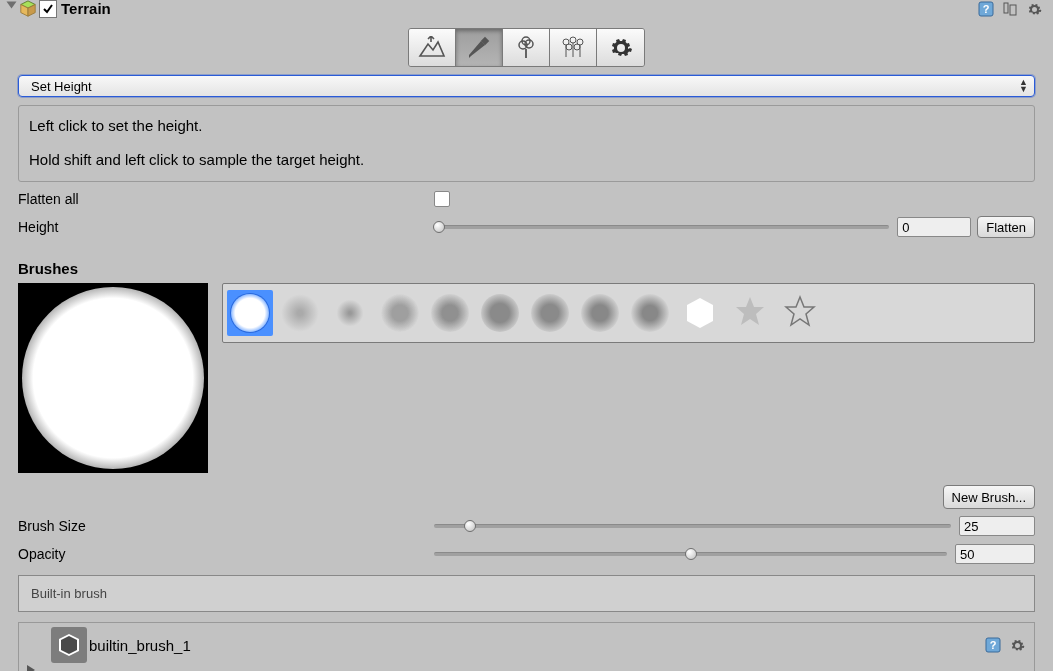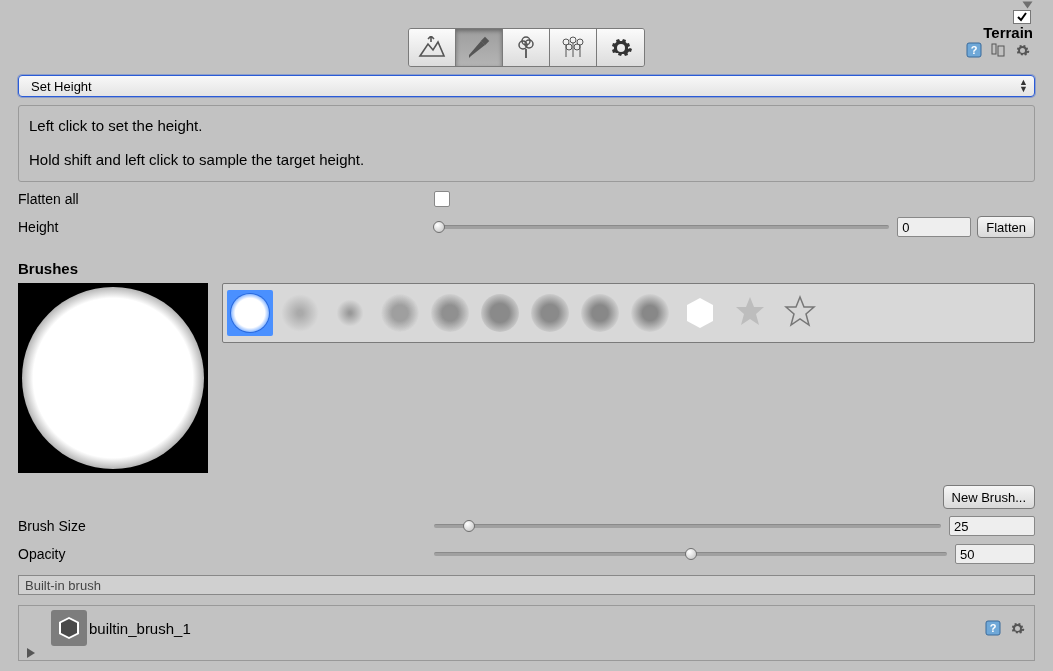--- a/index.html
+++ b/index.html
@@ -8,24 +8,23 @@
     width: 1053px;
     height: 671px;
     overflow: hidden;
     font-size: 13px;
     color: #000;
   }
 
   
   .header {
     display: flex;
-    align-items: flex-end;
-    padding: 0 20px;
+    align-items: flex-start;
+    padding: 0 8px;
     height: 24px;
-    flex-direction: column;
   }
   .foldout {
     width: 0; height: 0;
     border-top: 5px solid transparent;
     border-bottom: 5px solid transparent;
     border-left: 7px solid #6f6f6f;
     transform: rotate(90deg);
     margin-right: 2px;
   }
   .component-box {
@@ -212,25 +211,25 @@
     border-radius: 50%;
   }
 
   .right-btn-row {
     display: flex; justify-content: flex-end;
     margin-top: 12px;
   }
 
   .footer-box {
     margin-top: 10px;
-    height: 20px;
+    height: 37px;
     border: 1px solid #888;
     background: #d0d0d0;
     font-size: 13px;
-    padding: 0 6px;
+    padding: 0 12px;
     display: flex; align-items: center;
     color: #444;
   }
 
   .asset-row {
     margin-top: 10px;
     border: 1px solid #999;
     background: #c2c2c2;
     padding: 4px 8px 2px 8px;
   }
@@ -421,21 +420,21 @@
 
   <div class="right-btn-row">
     <button class="inline-btn" style="height:24px">New Brush...</button>
   </div>
 
   <div class="prop-row">
     <span class="prop-label">Brush Size</span>
     <div class="slider-track">
       <div class="slider-thumb" style="left:7%"></div>
     </div>
-    <div class="num-field" style="width:86px">
+    <div class="num-field" style="width:76px">
         <span>25</span>
       </div>
   </div>
 
   <div class="prop-row">
     <span class="prop-label">Opacity</span>
     <div class="slider-track">
       <div class="slider-thumb" style="left:50%"></div>
     </div>
     <div class="num-field" style="width:80px">

